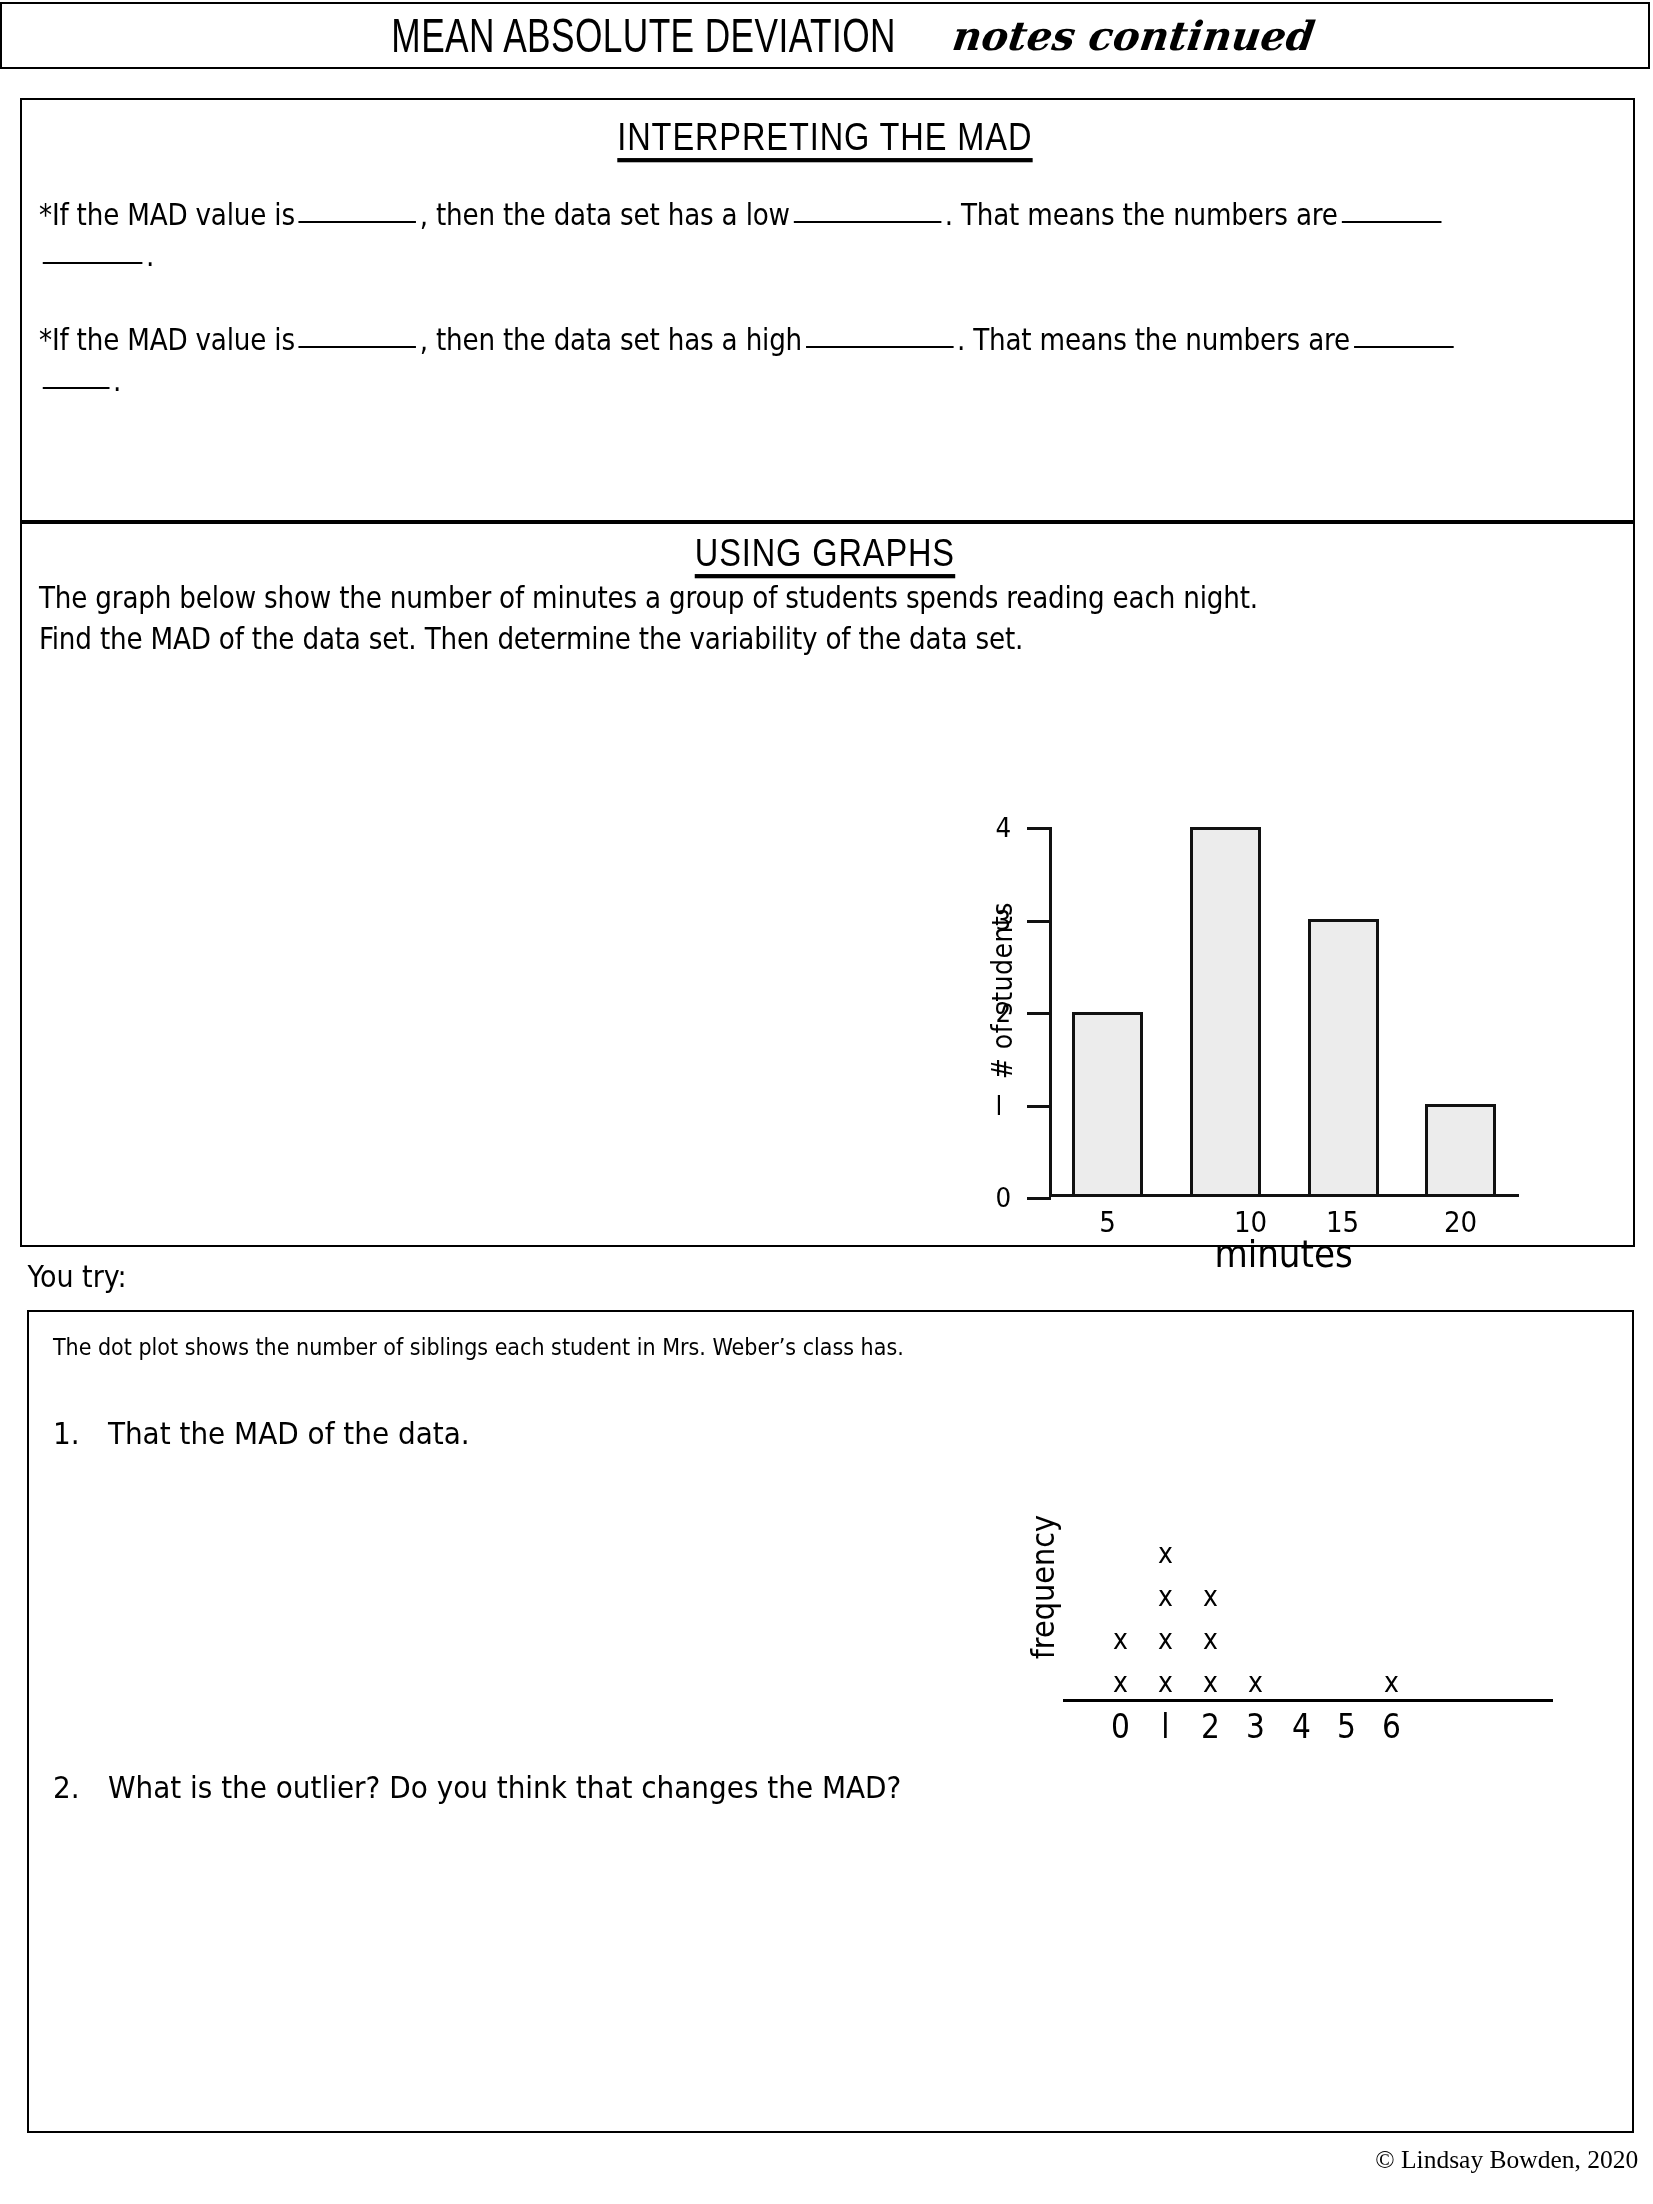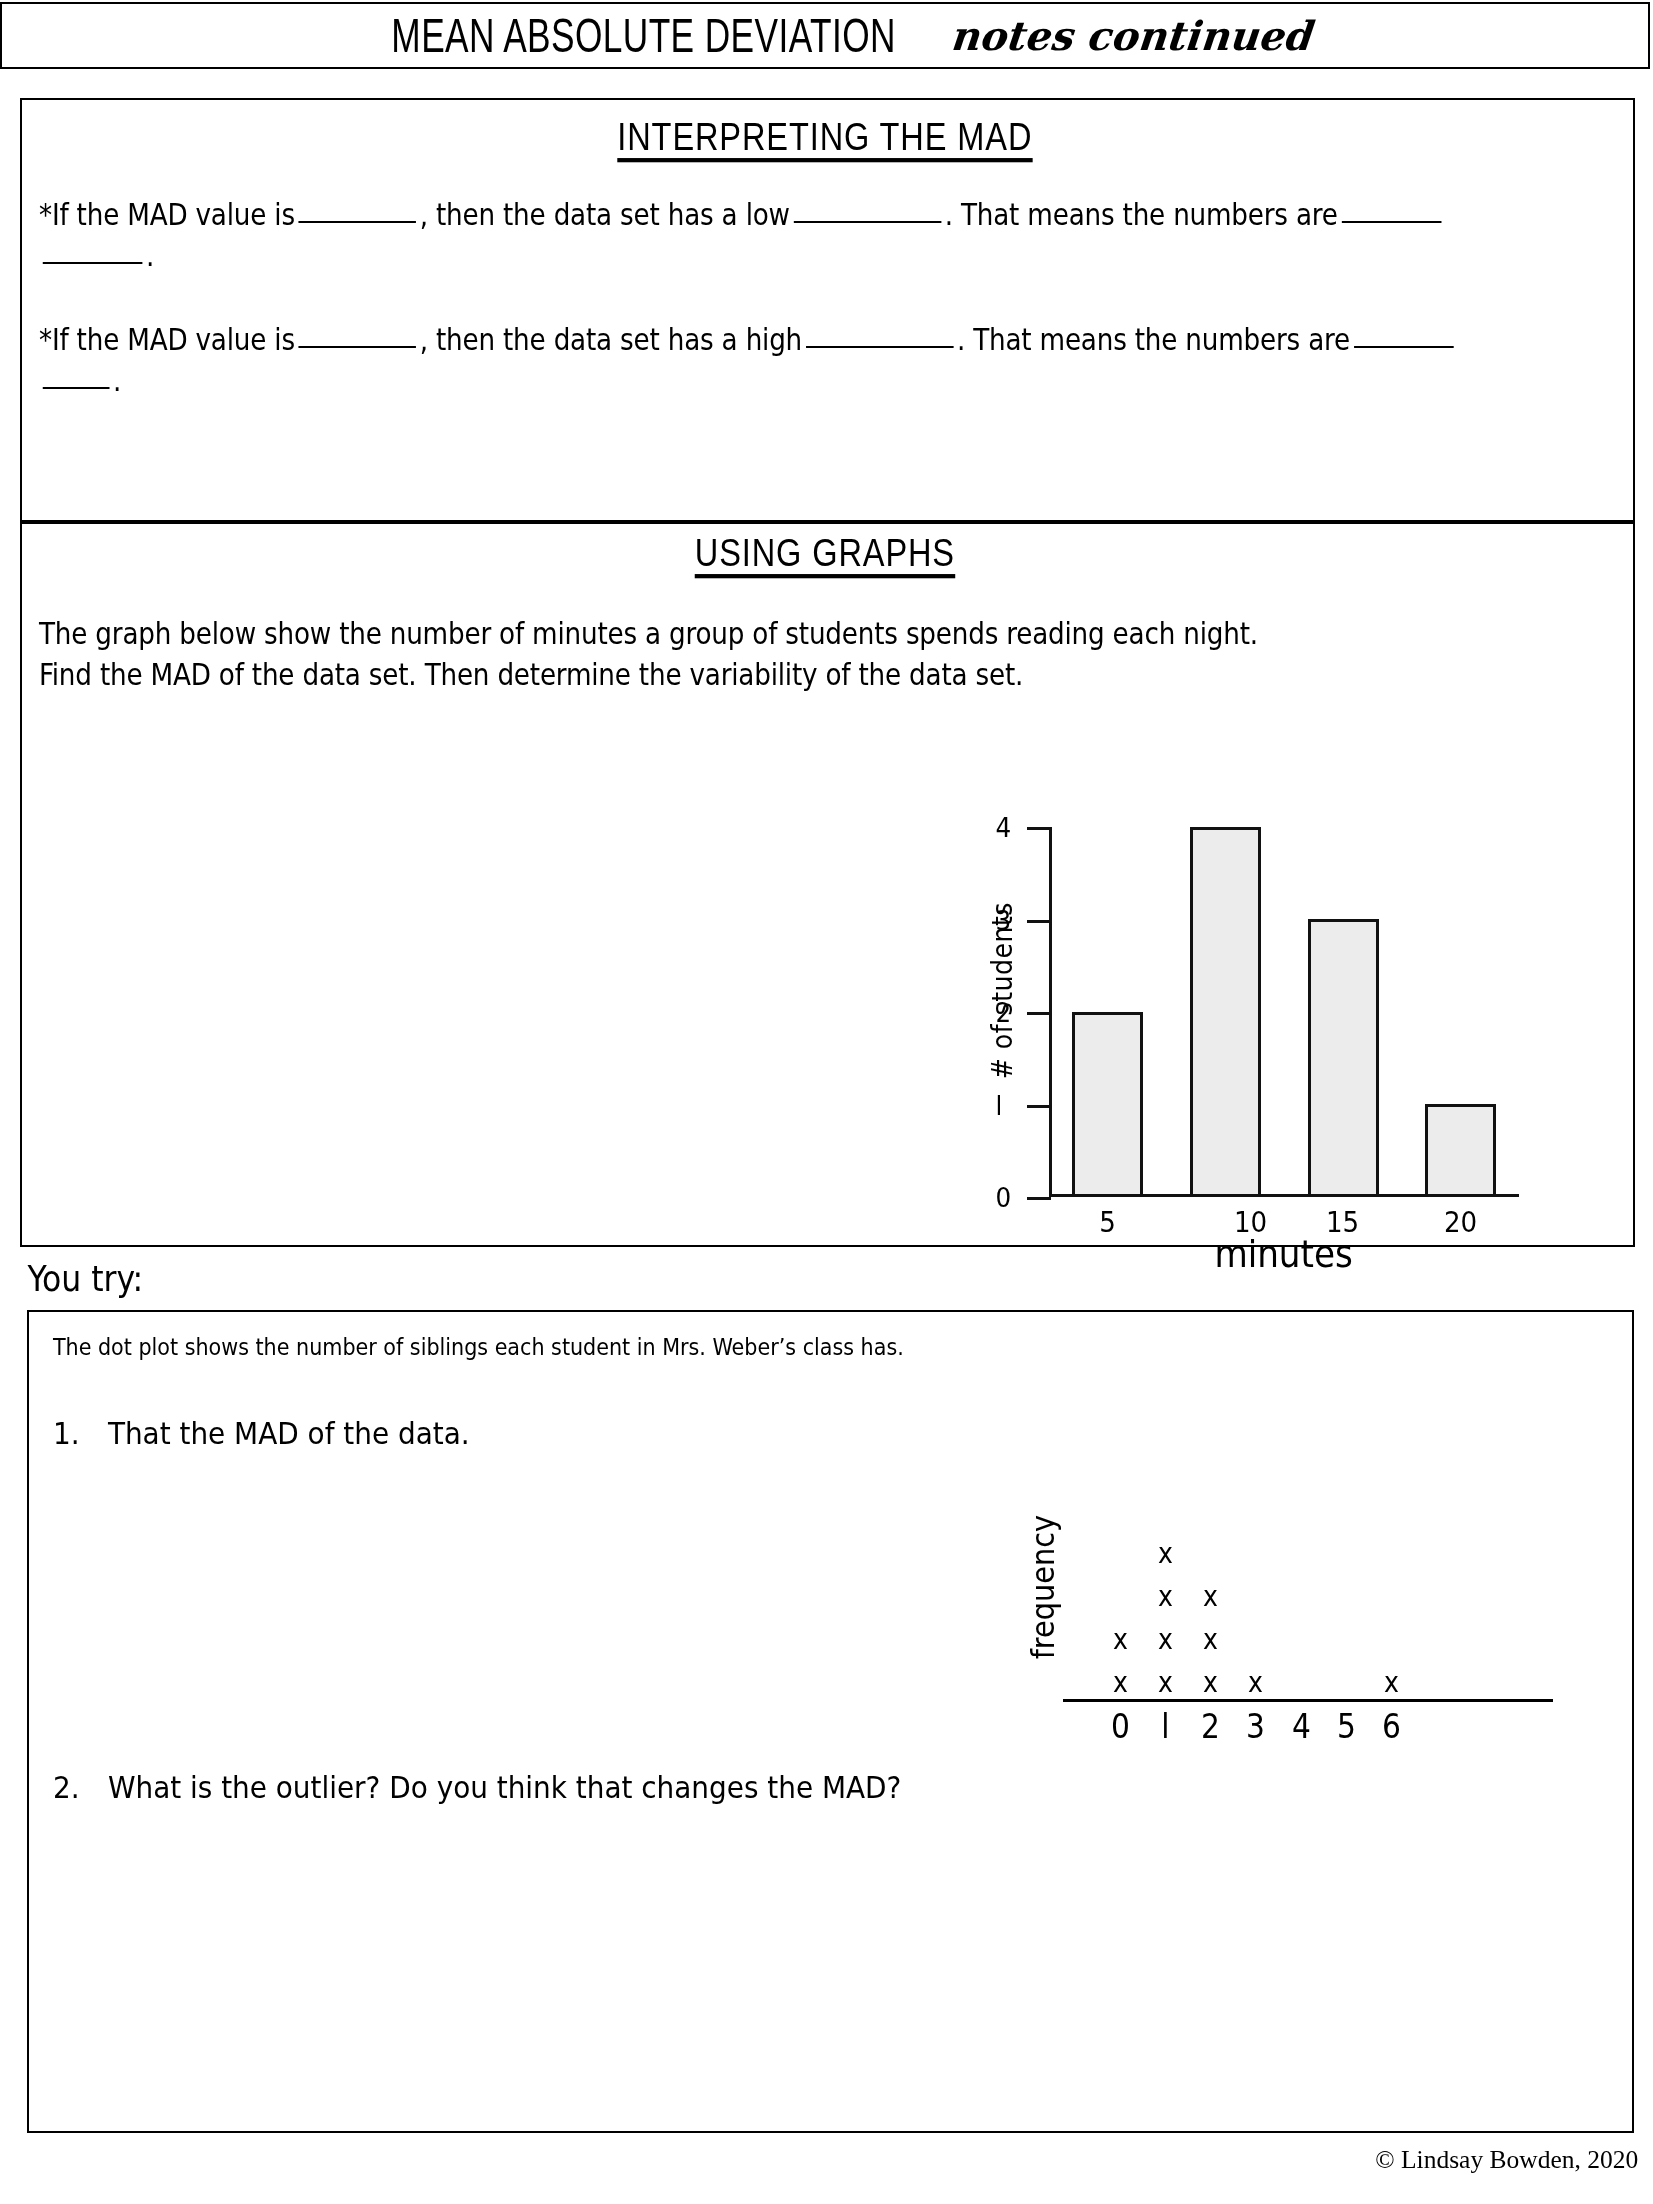--- a/index.html
+++ b/index.html
@@ -123,21 +123,21 @@
   #sec-interpreting .heading-wrap { margin-bottom: 33px; }
   #stmt-low  { margin-bottom: 43px; }
 
   
   #sec-graphs {
     position: absolute;
     left: 0; top: 420px; width: 100%; height: 726px;
     box-sizing: border-box;
     padding: 13.7px 21.6px 0 17.6px;
   }
-  #sec-graphs .heading-wrap { margin-bottom: 36px; }
+  #sec-graphs .heading-wrap { margin-bottom: 0; }
   .intro-line { display: block; }
 
   
   .barchart {
     position: absolute;
     left: 970px;
     top: 289px;
     width: 588px;
     height: 392px;
   }
@@ -207,21 +207,21 @@
     font-family: "DejaVu Sans Condensed", "Liberation Sans", sans-serif;
     font-size: 38px;
   }
 
   
   .you-try {
     position: absolute;
     left: 27.4px;
     top: 1259px;
     font-family: "DejaVu Sans Condensed", "Liberation Sans Narrow", "Liberation Sans", sans-serif;
-    font-size: 35px;
+    font-size: 30px;
   }
 
   
   .lower-box {
     position: absolute;
     left: 27.4px;
     top: 1310px;
     width: 1607px;
     height: 823px;
     border: 2.9px solid #000;

